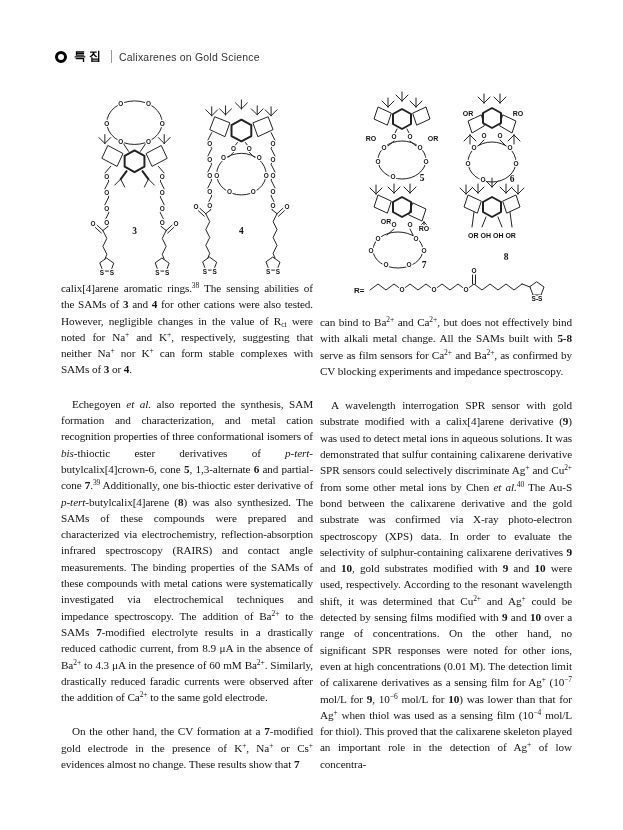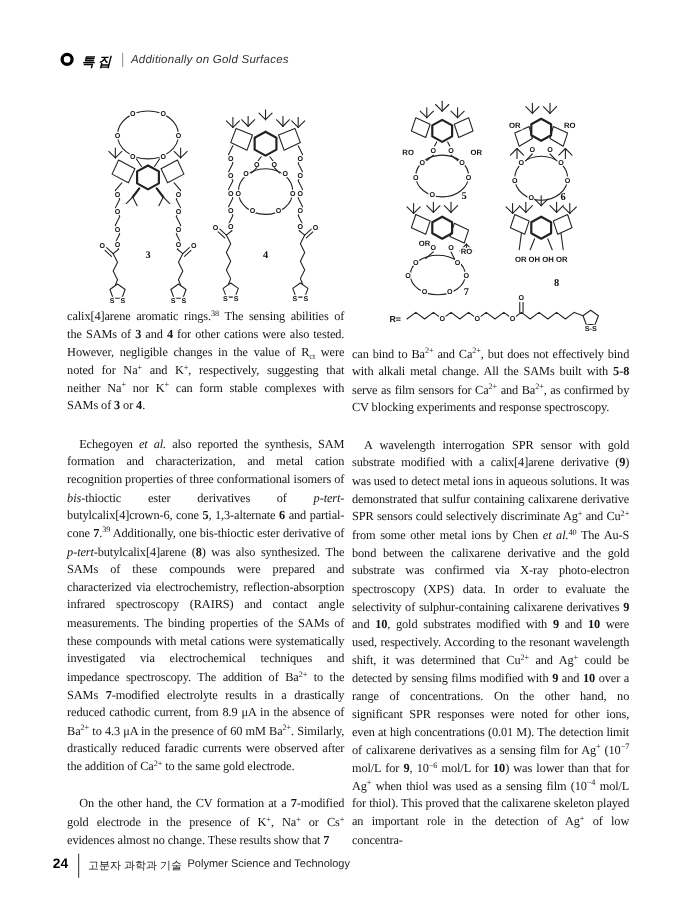--- a/index.html
+++ b/index.html
@@ -1,20 +1,20 @@
 <!DOCTYPE html>
 <html><head>
 <meta charset="utf-8">
 <style>
   html,body{margin:0;padding:0;background:#e8e8e8;}
   .page{position:relative;width:623px;height:830px;background:#ffffff;margin:0 auto;overflow:hidden;
         font-family:"Liberation Serif", serif;color:#111;}
   
-  .header{position:absolute;left:55px;top:48px;display:flex;align-items:flex-start;gap:7px;
-          font-family:"Liberation Sans", sans-serif;font-style:italic;}
+  .header{position:absolute;left:55px;top:48px;display:flex;align-items:center;gap:7px;
+          font-family:"Liberation Sans", sans-serif;}
   .hdr-ring{width:6px;height:6px;border:3px solid #000;border-radius:50%;}
   .hdr-ko{font-size:12px;font-weight:bold;letter-spacing:3px;color:#000;}
   .hdr-bar{width:1px;height:13px;background:#999;}
   .hdr-en{font-size:10.5px;color:#333;letter-spacing:.2px;}
   
   .fig{position:absolute;}
   .fig-left{left:60px;top:93px;}
   .fig-right{left:330px;top:90px;}
   .chem line,.chem polyline,.chem polygon,.chem ellipse,.chem path{
       stroke:#222;stroke-width:1;fill:none;stroke-linecap:round;stroke-linejoin:round;}
@@ -45,21 +45,21 @@
 </style>
 </head>
 <body>
 
 <div class="page">
 
   <div class="header">
     <span class="hdr-ring"></span>
     <span class="hdr-ko">특집</span>
     <span class="hdr-bar"></span>
-    <span class="hdr-en">Additionally on Gold Surfaces</span>
+    <span class="hdr-en">Calixarenes on Gold Science</span>
   </div>
 
   <svg class="chem fig fig-left" width="250" height="188" viewBox="0 0 250 190">
     <defs>
       <g id="tbu">
           <line x1="0" y1="0" x2="-6" y2="-6"></line>
           <line x1="0" y1="0" x2="0" y2="-9"></line>
           <line x1="0" y1="0" x2="6" y2="-6"></line>
         </g>
     </defs>
@@ -273,24 +273,18 @@
     </g>
   </svg>
 
   <div class="col col-left">
     <p><span>calix[4]arene aromatic rings.</span><sup>38</sup><span> The sensing abilities of the SAMs of </span><span class="b">3</span><span> and </span><span class="b">4</span><span> for other cations were also tested. However, negligible changes in the value of R</span><sub>ct</sub><span> were noted for Na</span><sup>+</sup><span> and K</span><sup>+</sup><span>, respectively, suggesting that neither Na</span><sup>+</sup><span> nor K</span><sup>+</sup><span> can form stable complexes with SAMs of </span><span class="b">3</span><span> or </span><span class="b">4</span><span>.</span></p>
     <p class="indent"><span>Echegoyen </span><span class="i">et al.</span><span> also reported the synthesis, SAM formation and characterization, and metal cation recognition properties of three conformational isomers of </span><span class="i">bis</span><span>-thioctic ester derivatives of </span><span class="i">p-tert</span><span>-butylcalix[4]crown-6, cone </span><span class="b">5</span><span>, 1,3-alternate </span><span class="b">6</span><span> and partial-cone </span><span class="b">7</span><span>.</span><sup>39</sup><span> Additionally, one bis-thioctic ester derivative of </span><span class="i">p-tert</span><span>-butylcalix[4]arene (</span><span class="b">8</span><span>) was also synthesized. The SAMs of these compounds were prepared and characterized via electrochemistry, reflection-absorption infrared spectroscopy (RAIRS) and contact angle measurements. The binding properties of the SAMs of these compounds with metal cations were systematically investigated via electrochemical techniques and impedance spectroscopy. The addition of Ba</span><sup>2+</sup><span> to the SAMs </span><span class="b">7</span><span>-modified electrolyte results in a drastically reduced cathodic current, from 8.9 μA in the absence of Ba</span><sup>2+</sup><span> to 4.3 μA in the presence of 60 mM Ba</span><sup>2+</sup><span>. Similarly, drastically reduced faradic currents were observed after the addition of Ca</span><sup>2+</sup><span> to the same gold electrode.</span></p>
     <p class="indent"><span>On the other hand, the CV formation at a </span><span class="b">7</span><span>-modified gold electrode in the presence of K</span><sup>+</sup><span>, Na</span><sup>+</sup><span> or Cs</span><sup>+</sup><span> evidences almost no change. These results show that </span><span class="b">7</span></p>
   </div>
 
   <div class="col col-right">
-    <p><span>can bind to Ba</span><sup>2+</sup><span> and Ca</span><sup>2+</sup><span>, but does not effectively bind with alkali metal change. All the SAMs built with </span><span class="b">5-8</span><span> serve as film sensors for Ca</span><sup>2+</sup><span> and Ba</span><sup>2+</sup><span>, as confirmed by CV blocking experiments and response spectroscopy.</span></p>
+    <p><span>can bind to Ba</span><sup>2+</sup><span> and Ca</span><sup>2+</sup><span>, but does not effectively bind with alkali metal change. All the SAMs built with </span><span class="b">5-8</span><span> serve as film sensors for Ca</span><sup>2+</sup><span> and Ba</span><sup>2+</sup><span>, as confirmed by CV blocking experiments and impedance spectroscopy.</span></p>
     <p class="indent"><span>A wavelength interrogation SPR sensor with gold substrate modified with a calix[4]arene derivative (</span><span class="b">9</span><span>) was used to detect metal ions in aqueous solutions. It was demonstrated that sulfur containing calixarene derivative SPR sensors could selectively discriminate Ag</span><sup>+</sup><span> and Cu</span><sup>2+</sup><span> from some other metal ions by Chen </span><span class="i">et al.</span><sup>40</sup><span> The Au-S bond between the calixarene derivative and the gold substrate was confirmed via X-ray photo-electron spectroscopy (XPS) data. In order to evaluate the selectivity of sulphur-containing calixarene derivatives </span><span class="b">9</span><span> and </span><span class="b">10</span><span>, gold substrates modified with </span><span class="b">9</span><span> and </span><span class="b">10</span><span> were used, respectively. According to the resonant wavelength shift, it was determined that Cu</span><sup>2+</sup><span> and Ag</span><sup>+</sup><span> could be detected by sensing films modified with </span><span class="b">9</span><span> and </span><span class="b">10</span><span> over a range of concentrations. On the other hand, no significant SPR responses were noted for other ions, even at high concentrations (0.01 M). The detection limit of calixarene derivatives as a sensing film for Ag</span><sup>+</sup><span> (10</span><sup>−7</sup><span> mol/L for </span><span class="b">9</span><span>, 10</span><sup>−6</sup><span> mol/L for </span><span class="b">10</span><span>) was lower than that for Ag</span><sup>+</sup><span> when thiol was used as a sensing film (10</span><sup>−4</sup><span> mol/L for thiol). This proved that the calixarene skeleton played an important role in the detection of Ag</span><sup>+</sup><span> of low concentra-</span></p>
   </div>
 
-  <div class="footer">
-    <span class="ft-num">24</span>
-    <span class="ft-bar"></span>
-    <span class="ft-ko">고분자 과학과 기술</span>
-    <span class="ft-en">Polymer Science and Technology</span>
-  </div>
 
 </div>
 
 </body></html>

